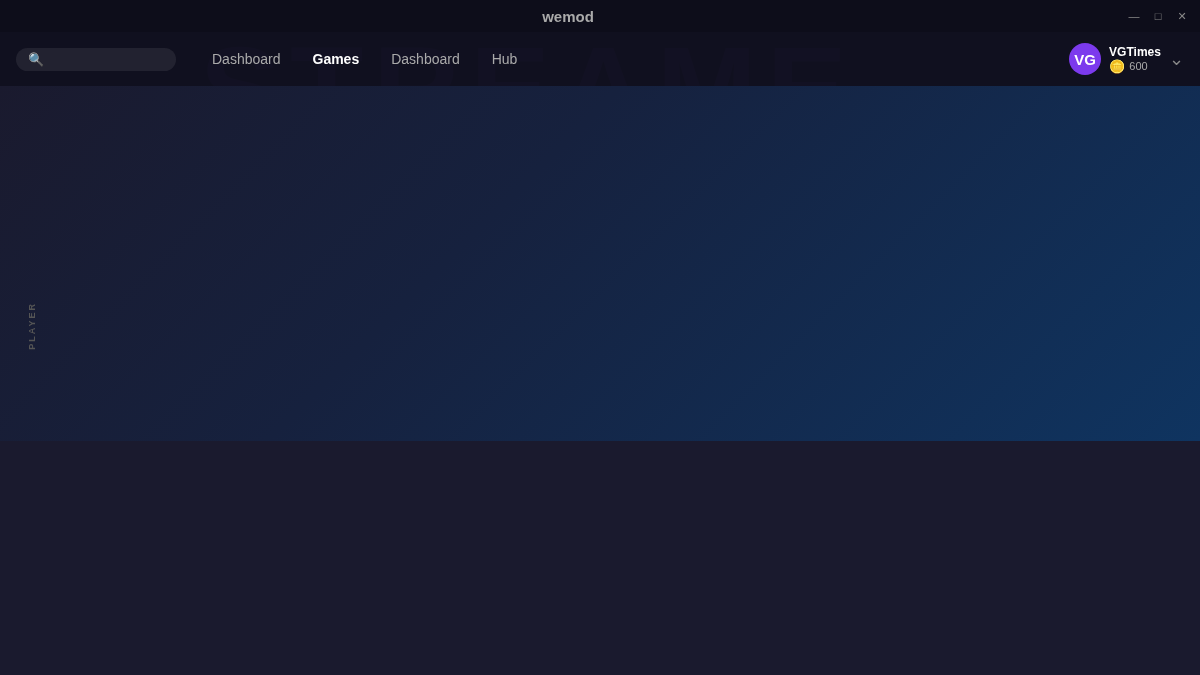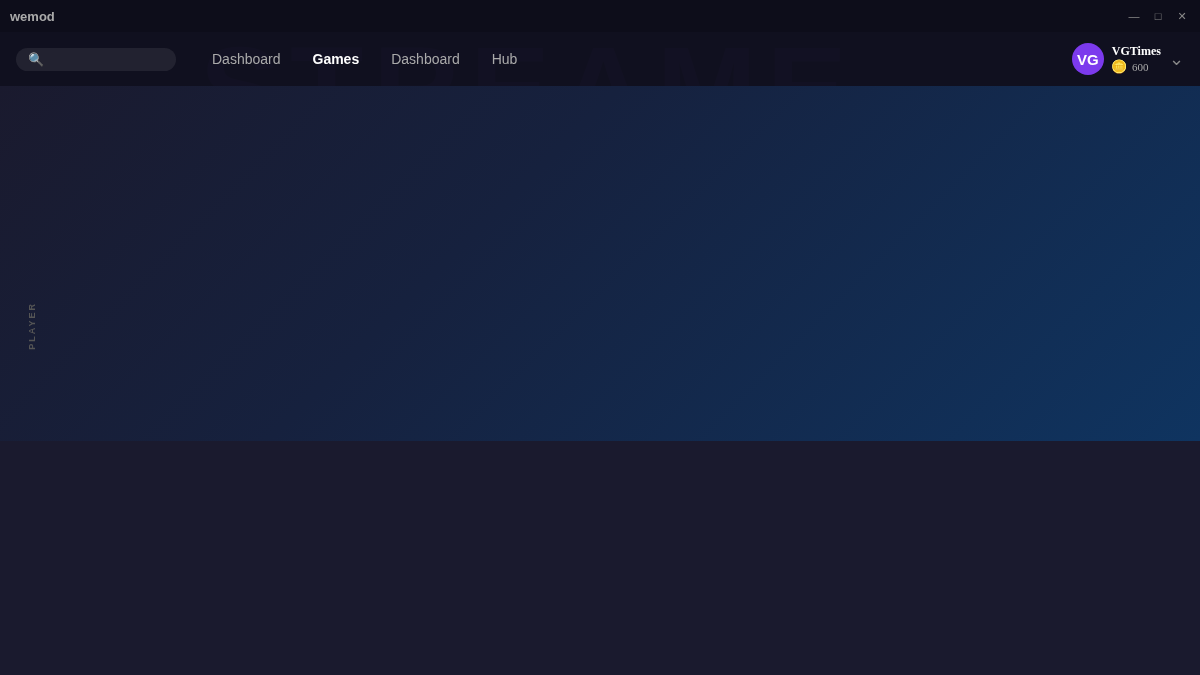--- a/index.html
+++ b/index.html
@@ -38,23 +38,24 @@
       position: relative;
       z-index: 10;
       display: flex;
       align-items: center;
       background: #0d0d1a;
       height: 32px;
       padding: 0 10px;
     }
     .titlebar-logo {
       color: #aaa;
-      font-size: 13px;
+      font-size: 15px;
       font-weight: 600;
       flex: 1;
+      text-align: center;
     }
     .titlebar-controls {
       display: flex;
       gap: 8px;
     }
     .titlebar-btn {
       width: 16px;
       height: 16px;
       display: flex;
       align-items: center;
@@ -121,21 +122,20 @@
       background: #7c3aed;
       display: flex;
       align-items: center;
       justify-content: center;
       color: #fff;
       font-size: 15px;
       font-weight: 700;
     }
     .user-info {
       text-align: right;
-      font-family: Liberation Serif, serif;
     }
     .user-name {
       font-size: 12px;
       color: #fff;
       font-weight: 600;
     }
     .user-coins {
       display: flex;
       align-items: center;
       gap: 4px;

